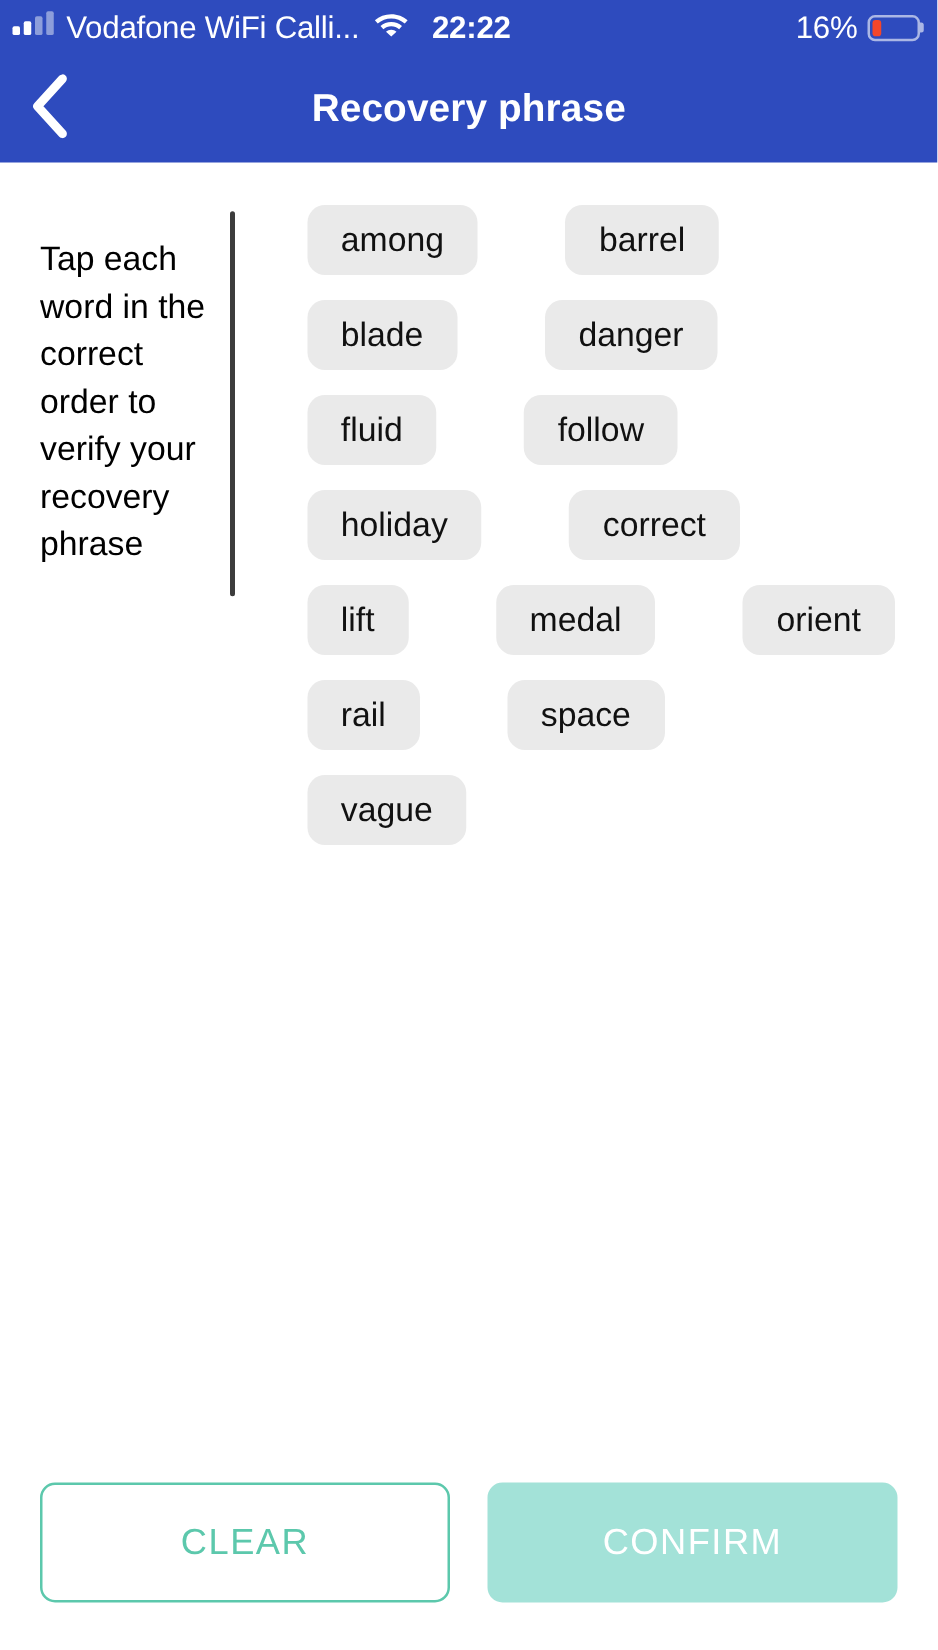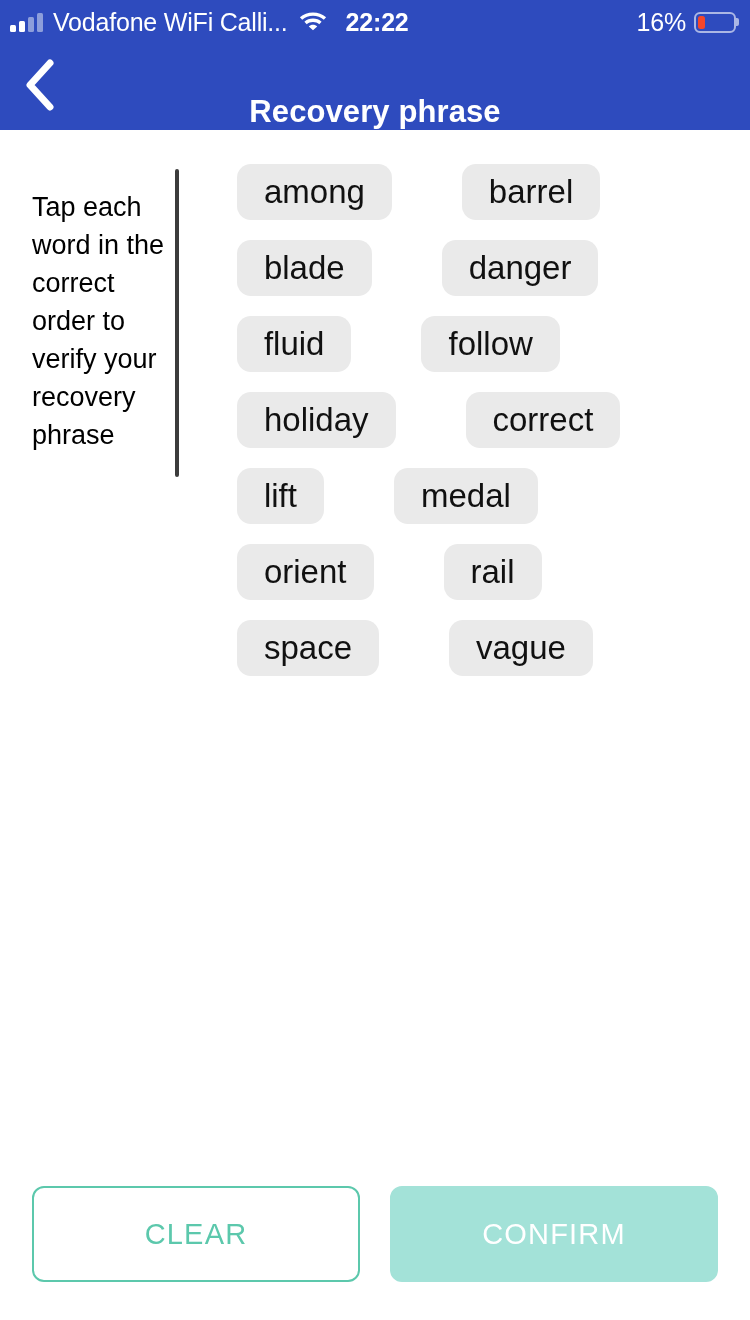--- a/index.html
+++ b/index.html
@@ -27,21 +27,20 @@
     background: #2E4BBE;
     display: flex;
     align-items: center;
     padding: 0 14px 0 10px;
     color: #ffffff;
     flex: 0 0 auto;
   }
 
   .sb-left {
     display: flex;
-    align-items: center;
     gap: 10px;
     min-width: 0;
     flex: 1 1 auto;
   }
 
   .signal-bars {
     display: flex;
     align-items: flex-end;
     gap: 3px;
     height: 20px;
@@ -115,21 +114,21 @@
     height: 8px;
     background: #ABB7E5;
     border-radius: 0 2px 2px 0;
   }
 
   
   .navbar {
     height: 86px;
     background: #2E4BBE;
     display: flex;
-    align-items: flex-end;
+    align-items: center;
     position: relative;
     flex: 0 0 auto;
   }
 
   .back-btn {
     position: absolute;
     left: 8px;
     top: 50%;
     transform: translateY(-50%);
     width: 62px;
@@ -187,21 +186,21 @@
   }
 
   .chip {
     background: #EAEAEA;
     border-radius: 14px;
     height: 56px;
     padding: 0 27px;
     display: inline-flex;
     align-items: center;
     justify-content: center;
-    font-size: 33px;
+    font-size: 27px;
     color: #111111;
     cursor: pointer;
     user-select: none;
     margin-left: 48px;
   }
 
   
   .footer {
     flex: 0 0 auto;
     display: flex;

